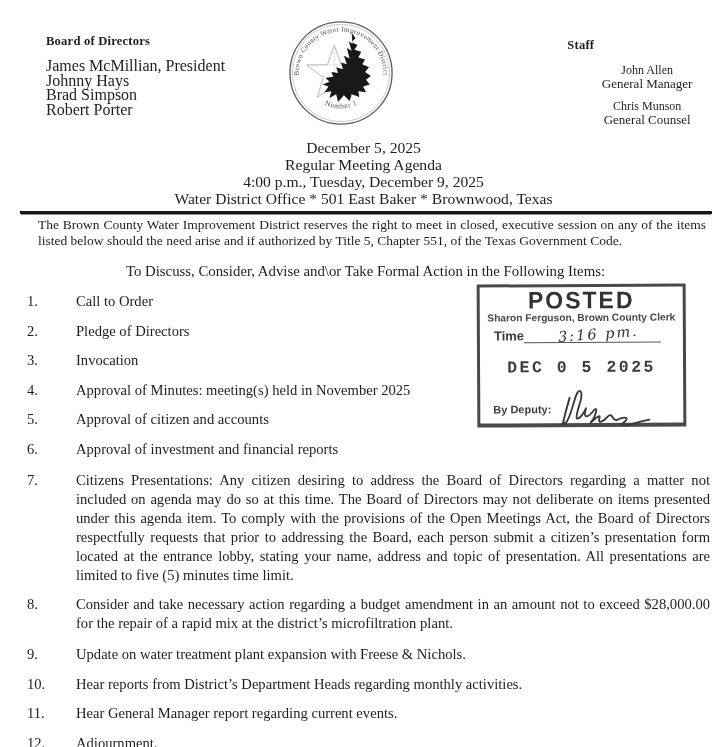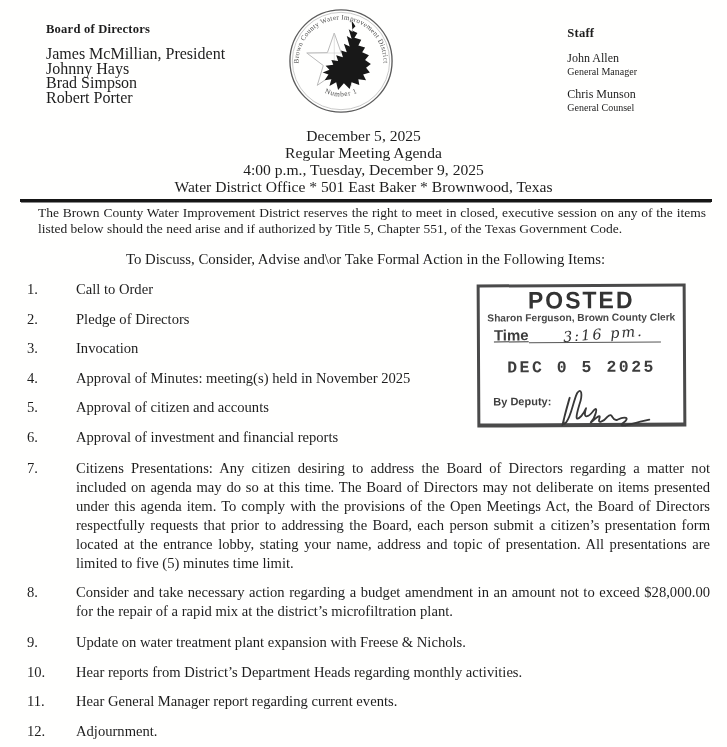--- a/index.html
+++ b/index.html
@@ -2,29 +2,29 @@
 <html><head>
 <meta charset="utf-8">
 <style>
   html,body { margin:0; padding:0; background:#e8e8e8; }
   .page {
     position:relative; width:727px; height:747px; margin:0 auto;
     background:#fffffe; color:#1e1e1e; overflow:hidden;
     font-family:"Liberation Serif", serif;
   }
   
-  .masthead { display:flex; align-items:flex-start; padding-top:8px; }
+  .masthead { display:flex; align-items:flex-start; padding-top:20px; }
   .board { margin-left:46px; width:230px; padding-top:14px; }
   .block-heading { font-weight:bold; font-size:12.6px; margin-bottom:10px; letter-spacing:.2px; }
   .member { font-size:16px; line-height:14.6px; }
   .seal-wrap { width:132px; display:flex; justify-content:center; }
   .staff { margin-left:160px; width:160px; padding-top:18px; }
-  .staff .group { margin-bottom:9px; }
+  .staff .group { margin-bottom:9px;text-align:center; }
   .staff .name { font-size:12px; line-height:14px; }
-  .staff .title { font-size:10px; line-height:13px; }
+  .staff .title { font-size:13px; line-height:13px; }
   
   .center-head { text-align:center; margin-top:4px; font-size:15.6px; line-height:17px; }
   .rule { height:2.6px; background:#161616; margin:4px 15px 0 20px;
           box-shadow:0 2px 0 -1px #8a8a8a; }
   .notice { margin:3px 21px 0 38px; font-size:13.5px; line-height:16.4px; text-align:justify; }
   .intro { margin:14px 20px 0 24px; font-size:14.8px;text-align:center; }
   
   .agenda { margin-top:2px; }
   .item { display:flex; margin-top:10.5px; font-size:14.6px; line-height:19px; }
   .item .num { flex:0 0 76px; padding-left:27px; box-sizing:border-box; }
@@ -35,29 +35,29 @@
   .stamp {
     position:absolute; left:477px; top:284px; width:209px; height:143px;
     border:3px solid #4a4a4a; border-bottom-width:4px; box-sizing:border-box;
     transform:rotate(-0.3deg); background:rgba(255,255,255,.55);
     font-family:"Liberation Sans", sans-serif; color:#3c3c3c; overflow:visible;
   }
   .stamp-title { text-align:center; font-size:23px; font-weight:bold; letter-spacing:2px;
                  color:#333; line-height:24px; margin-top:1px; transform:scaleY(1.04); }
   .stamp-clerk { text-align:center; font-size:10.2px; font-weight:bold; line-height:12px; color:#474747; }
   .stamp-time-row { display:flex; align-items:flex-end; margin:2px 22px 0 14px; height:17px; }
-  .stamp-time-label { font-size:15px; font-weight:bold;text-decoration:underline; }
+  .stamp-time-label { font-size:13px; font-weight:bold; }
   .stamp-time-line { flex:1; border-bottom:1.6px solid #555; position:relative; height:17px; }
   .handwriting { position:absolute; left:34px; bottom:0px; font-family:"DejaVu Serif", serif;
                  font-style:italic; font-size:14.5px; color:#303030; transform:rotate(-4deg);
                  letter-spacing:2px; white-space:nowrap; }
   .stamp-date { text-align:center; margin-top:15px; font-family:"Liberation Mono", monospace;
                 font-size:16.5px; font-weight:bold; letter-spacing:2.5px; color:#3d3d3d; }
   .stamp-deputy-row { position:absolute; left:13px; bottom:2px; display:flex; align-items:flex-end; }
-  .stamp-deputy-label { font-size:11px; font-weight:bold; color:#3e3e3e; padding-bottom:14px; }
+  .stamp-deputy-label { font-size:11px; font-weight:bold; color:#3e3e3e; padding-bottom:6px; }
   .signature-svg { margin-left:3px; margin-bottom:-12px; }
   
   .seal-svg text { font-family:"Liberation Serif", serif; }
 </style>
 </head>
 <body>
 
 <div class="page">
 
   <div class="masthead">

